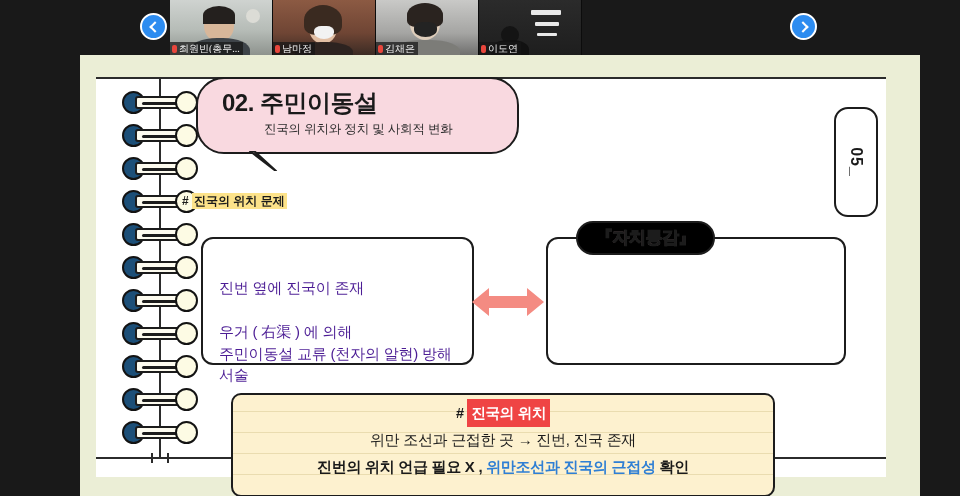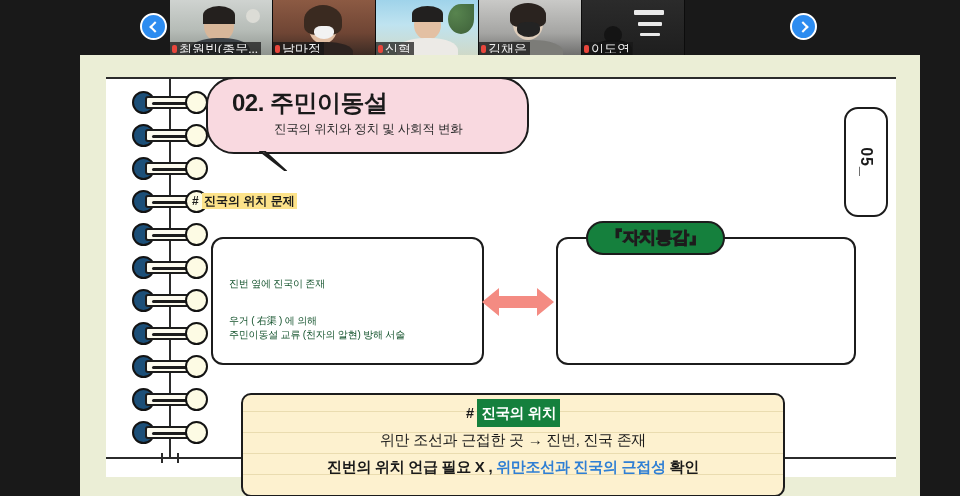--- a/index.html
+++ b/index.html
@@ -25,21 +25,21 @@
   .tile .vid { position: absolute; inset: 0; }
   .tile .nameplate {
     position: absolute; left: 0; bottom: 0; height: 13px;
     display: flex; align-items: center; gap: 2px;
     padding: 0 3px 0 2px;
     background: rgba(22,22,22,.72);
     max-width: 100%;
   }
   .micicon { width: 5px; height: 8px; border-radius: 2px; background: #e8463c; flex: none; }
   .nametext {
-    color: #f0f0f0; font-size: 13px; line-height: 9px;
+    color: #f0f0f0; font-size: 10px; line-height: 9px;
     white-space: nowrap; overflow: hidden; text-overflow: clip;
     font-family: Liberation Serif, serif;
   }
 
   
   .bg-room   { background: linear-gradient(180deg,#cfd3d0 0%, #b6bcb7 55%, #8e938e 100%); }
   .bg-warm   { background: linear-gradient(180deg,#8c5a43 0%, #6f4534 60%, #3b2b24 100%); }
   .bg-beach  { background: linear-gradient(180deg,#9fd3ea 0%, #bfe3f0 45%, #cfd9c8 100%); }
   .bg-grey   { background: linear-gradient(180deg,#c9c9c7 0%, #a5a5a3 60%, #6f6f6e 100%); }
   .bg-dark   { background: linear-gradient(180deg,#2b2b2b 0%, #1e1e1e 100%); }
@@ -64,21 +64,21 @@
   .chev.l { transform: rotate(-135deg); margin-left: 2px; }
   .chev.r { transform: rotate(45deg); margin-right: 2px; }
 
   
   .stage {
     position: absolute; left: 80px; top: 55px; width: 840px; height: 441px;
     background: #ebeed6; overflow: hidden;
   }
   
   .page {
-    position: absolute; left: 26px; top: 22px; width: 790px; height: 400px;
+    position: absolute; left: 16px; top: 22px; width: 790px; height: 400px;
     background: #ffffff;
   }
   .page-topline { position: absolute; left: 0; top: 0; width: 790px; height: 2px; background: #2b2b2b; }
   .page-botline { position: absolute; left: 0; bottom: 18px; width: 790px; height: 2px; background: #2b2b2b; }
   .spine { position: absolute; left: 63px; top: 0; width: 2px; height: 382px; background: #2b2b2b; }
   .spine-notch {
     position: absolute; left: 55px; bottom: 14px; width: 18px; height: 10px;
     border-left: 2px solid #2b2b2b; border-right: 2px solid #2b2b2b;
     transform: skewX(0deg);
   }
@@ -146,40 +146,40 @@
   }
   .card.left  { left: 105px; top: 160px; width: 273px; height: 128px; }
   .card.right { left: 450px; top: 160px; width: 300px; height: 128px; }
   .cardlabel {
     position: absolute; top: -18px; left: 28px;
     border: 2.5px solid #1c1c1c; border-radius: 18px;
     padding: 3px 18px 4px; font-size: 17px; font-weight: 900; letter-spacing: -0.5px;
     white-space: nowrap;
   }
   .label-pinkbg { background: #f9d9e0; color: #9fdac6; -webkit-text-stroke: 1.1px #1c1c1c; }
-  .label-mintbg { background: #15803d; color: #f7bcc6; -webkit-text-stroke: 1.1px #1c1c1c; }
+  .label-mintbg { background: #000000; color: #f7bcc6; -webkit-text-stroke: 1.1px #1c1c1c; }
   .cardbody { position: absolute; left: 16px; top: 38px; right: 12px; }
-  .cardline { font-size: 10px; color: #14532d; line-height: 1.45; letter-spacing: -0.2px; }
+  .cardline { font-size: 15px; color: #4c1d95; line-height: 1.45; letter-spacing: -0.2px; }
   .cardline.gap { margin-top: 22px; }
 
   
   .arrow { position: absolute; left: 376px; top: 208px; width: 72px; height: 34px; }
 
   
   .concl {
     position: absolute; left: 135px; top: 316px; width: 544px; height: 104px;
     background: #fdf1cf; border: 2.5px solid #1c1c1c; border-radius: 10px;
     overflow: hidden;
   }
   .concl .rule { position: absolute; left: 0; right: 0; height: 1px; background: #eadcb0; }
   .concl-inner { position: relative; text-align: center; padding-top: 9px; }
   .concl-head {
     font-size: 14.5px; font-weight: 800; color: #1a1a1a; letter-spacing: -0.3px;
   }
-  .hl-red { background: #15803d; color: #ffffff; padding: 6px 4px; }
+  .hl-red { background: #ef4444; color: #ffffff; padding: 6px 4px; }
   .concl-line {
     font-size: 15px; color: #1a1a1a; margin-top: 8px; letter-spacing: -0.3px;
   }
   .concl-line.bold { font-weight: 700; }
   .blue-bold { color: #2f7fd4; font-weight: 800; }
 </style>
 </head>
 <body>
 
 <div id="root">
@@ -211,32 +211,20 @@
           <div class="head" style="left:31px;top:5px;width:38px;height:30px;background:#3a2a20;border-radius:50% 50% 30% 30%;"></div>
           <div class="mask" style="left:41px;top:26px;width:20px;height:13px;"></div>
           <div class="body" style="left:22px;top:42px;width:58px;height:16px;background:#2d2320;"></div>
         </div>
         <div class="nameplate">
           <span class="micicon"></span>
           <span class="nametext">남마정</span>
         </div>
       </div>
 
-      <div class="tile">
-        <div class="vid bg-beach">
-          <div class="palm" style="right:4px;top:4px;"></div>
-          <div class="head" style="left:38px;top:10px;width:27px;height:30px;background:#e3c0a3;"></div>
-          <div class="head" style="left:36px;top:6px;width:31px;height:16px;background:#22201f;border-radius:50% 50% 0 0;"></div>
-          <div class="body" style="left:21px;top:38px;width:61px;height:20px;background:#eceae6;"></div>
-        </div>
-        <div class="nameplate">
-          <span class="micicon"></span>
-          <span class="nametext">신혁</span>
-        </div>
-      </div>
 
       <div class="tile">
         <div class="vid bg-grey">
           <div class="head" style="left:34px;top:8px;width:30px;height:32px;background:#decdbb;"></div>
           <div class="head" style="left:31px;top:3px;width:36px;height:24px;background:#2a231f;border-radius:50% 50% 25% 25%;"></div>
           <div class="mask" style="left:38px;top:22px;width:23px;height:15px;background:#232323;"></div>
           <div class="body" style="left:17px;top:40px;width:67px;height:18px;background:#7c7c78;"></div>
         </div>
         <div class="nameplate">
           <span class="micicon"></span>

